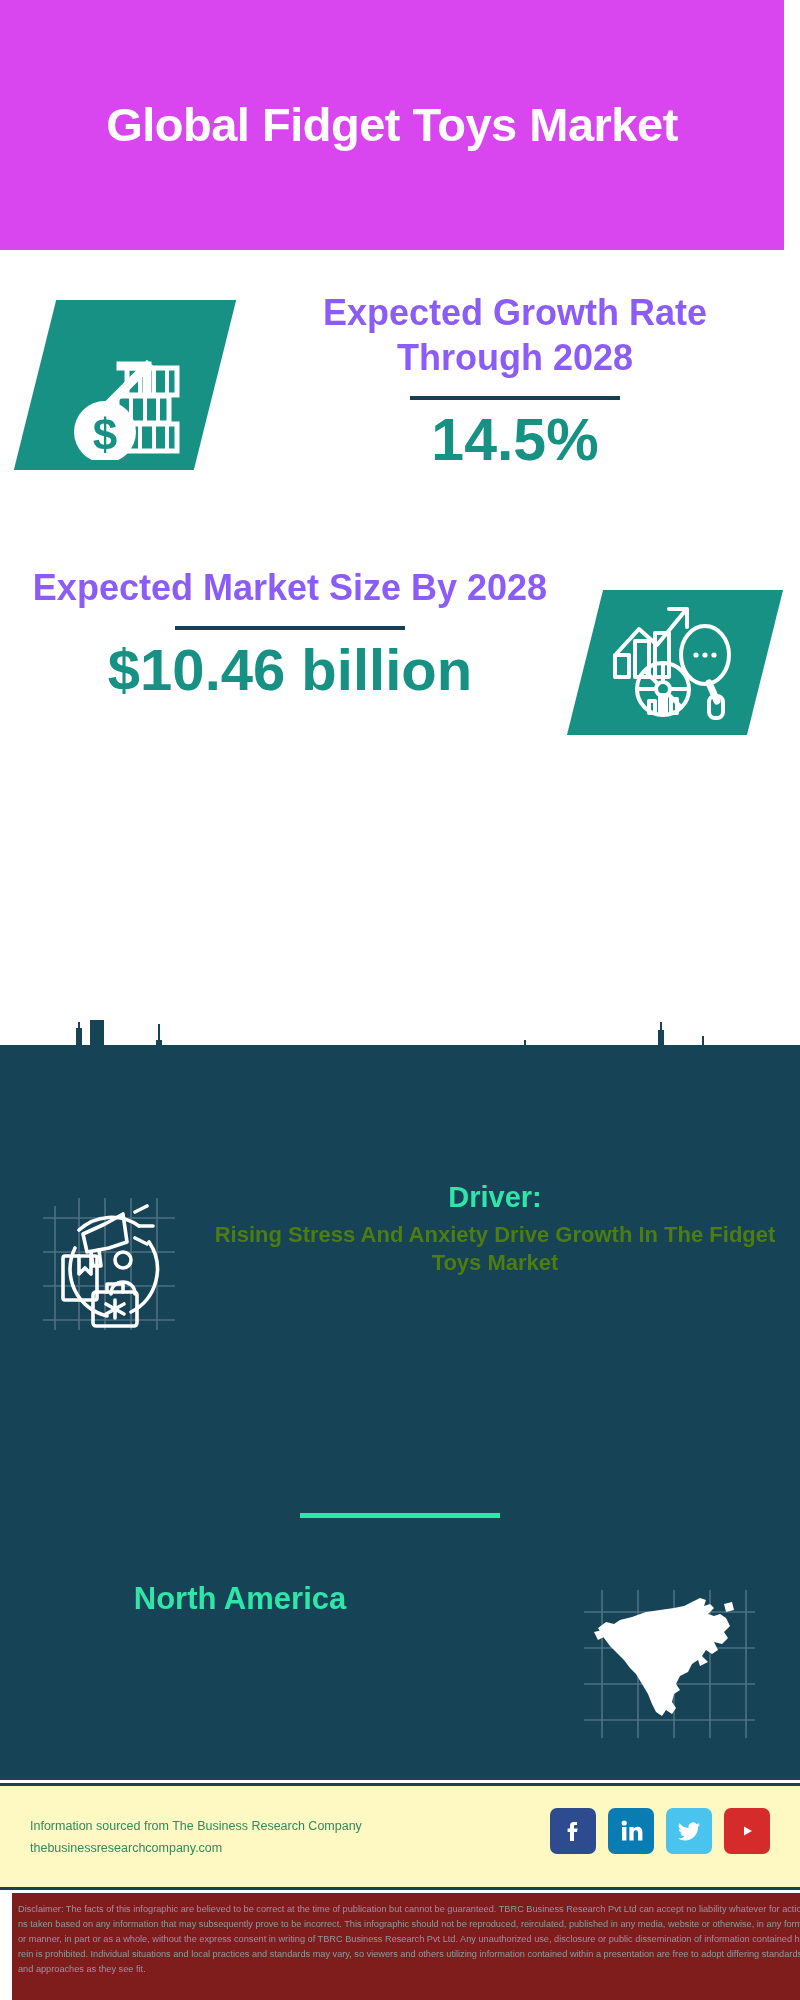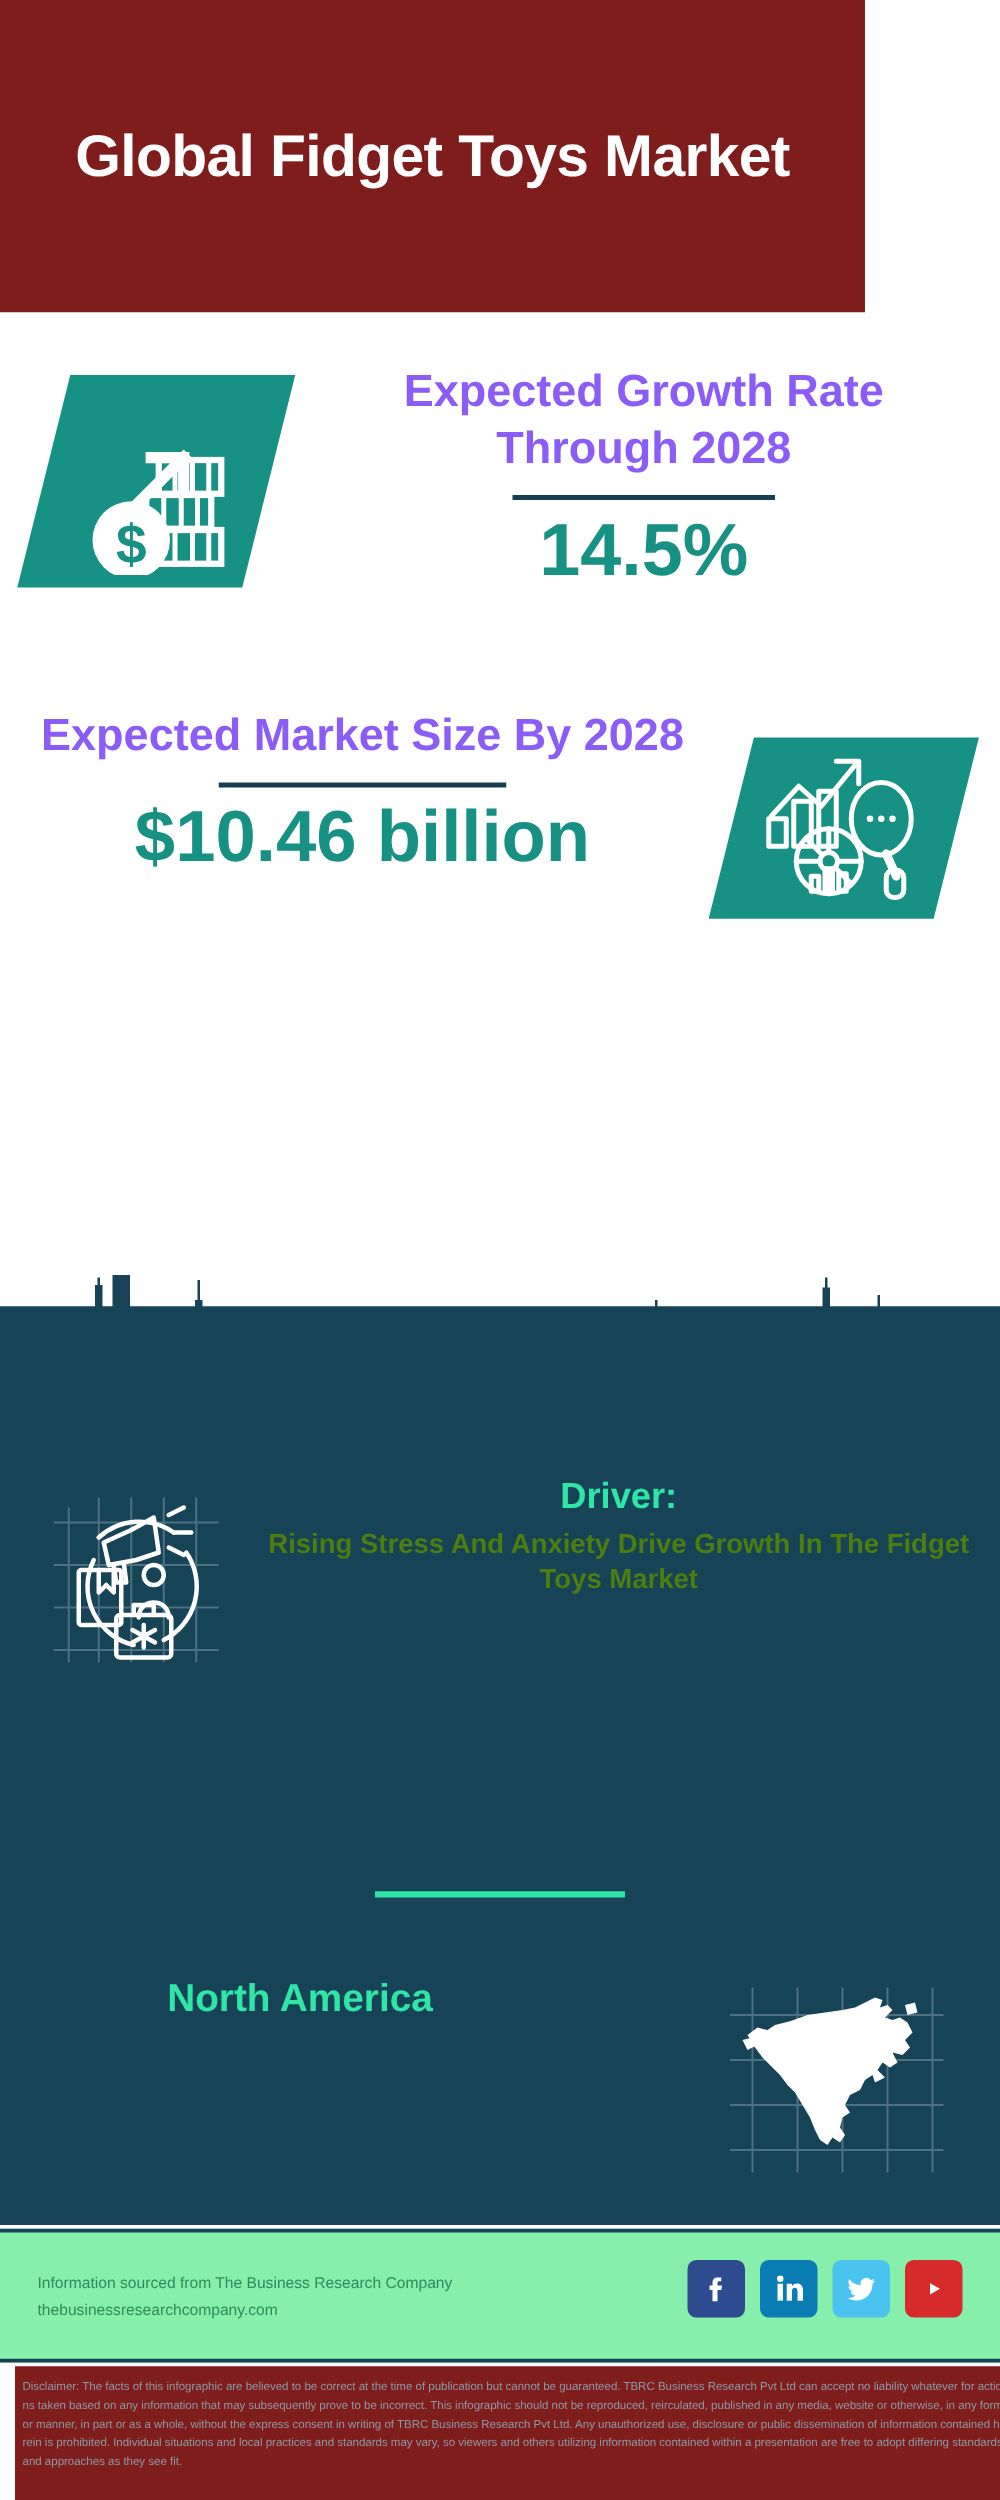--- a/index.html
+++ b/index.html
@@ -7,22 +7,22 @@
   body {
     font-family: "Liberation Sans", sans-serif;
     background:#ffffff;
     position:relative;
     overflow:hidden;
   }
   .page { width:800px; height:2000px; position:relative; }
 
   
   .header {
-    position:absolute; left:0; top:0; width:692px; height:250px;
-    background:#7f1d1d;
+    position:absolute; left:0; top:0; width:784px; height:250px;
+    background:#d946ef;
     display:flex; align-items:center; justify-content:center;
   }
   .header-title {
     color:#ffffff;
     font-size:47px;
     font-weight:bold;
     line-height:1.12;
     text-align:center;
     letter-spacing:-0.5px;
     max-width:620px;
@@ -128,21 +128,21 @@
     color:#2fe5a8; font-size:31px; font-weight:bold; line-height:1.25;
   }
   .region-desc {
     color:#ffffff; font-size:28px; font-weight:normal; line-height:1.3;
   }
   .map-wrap { position:absolute; right:45px; top:4px; width:175px; height:160px; }
 
   
   .footer {
     position:absolute; left:0; top:1783px; width:800px; height:107px;
-    background:#86efac;
+    background:#fef9c3;
     border-top:3px solid #164356;
     border-bottom:3px solid #164356;
   }
   .footer-text {
     position:absolute; left:30px; top:30px; width:420px;
     color:#2f8a5e; font-size:12.5px; line-height:1.75;
   }
   .socials {
     position:absolute; right:30px; top:22px;
     display:flex; gap:12px; align-items:center;

